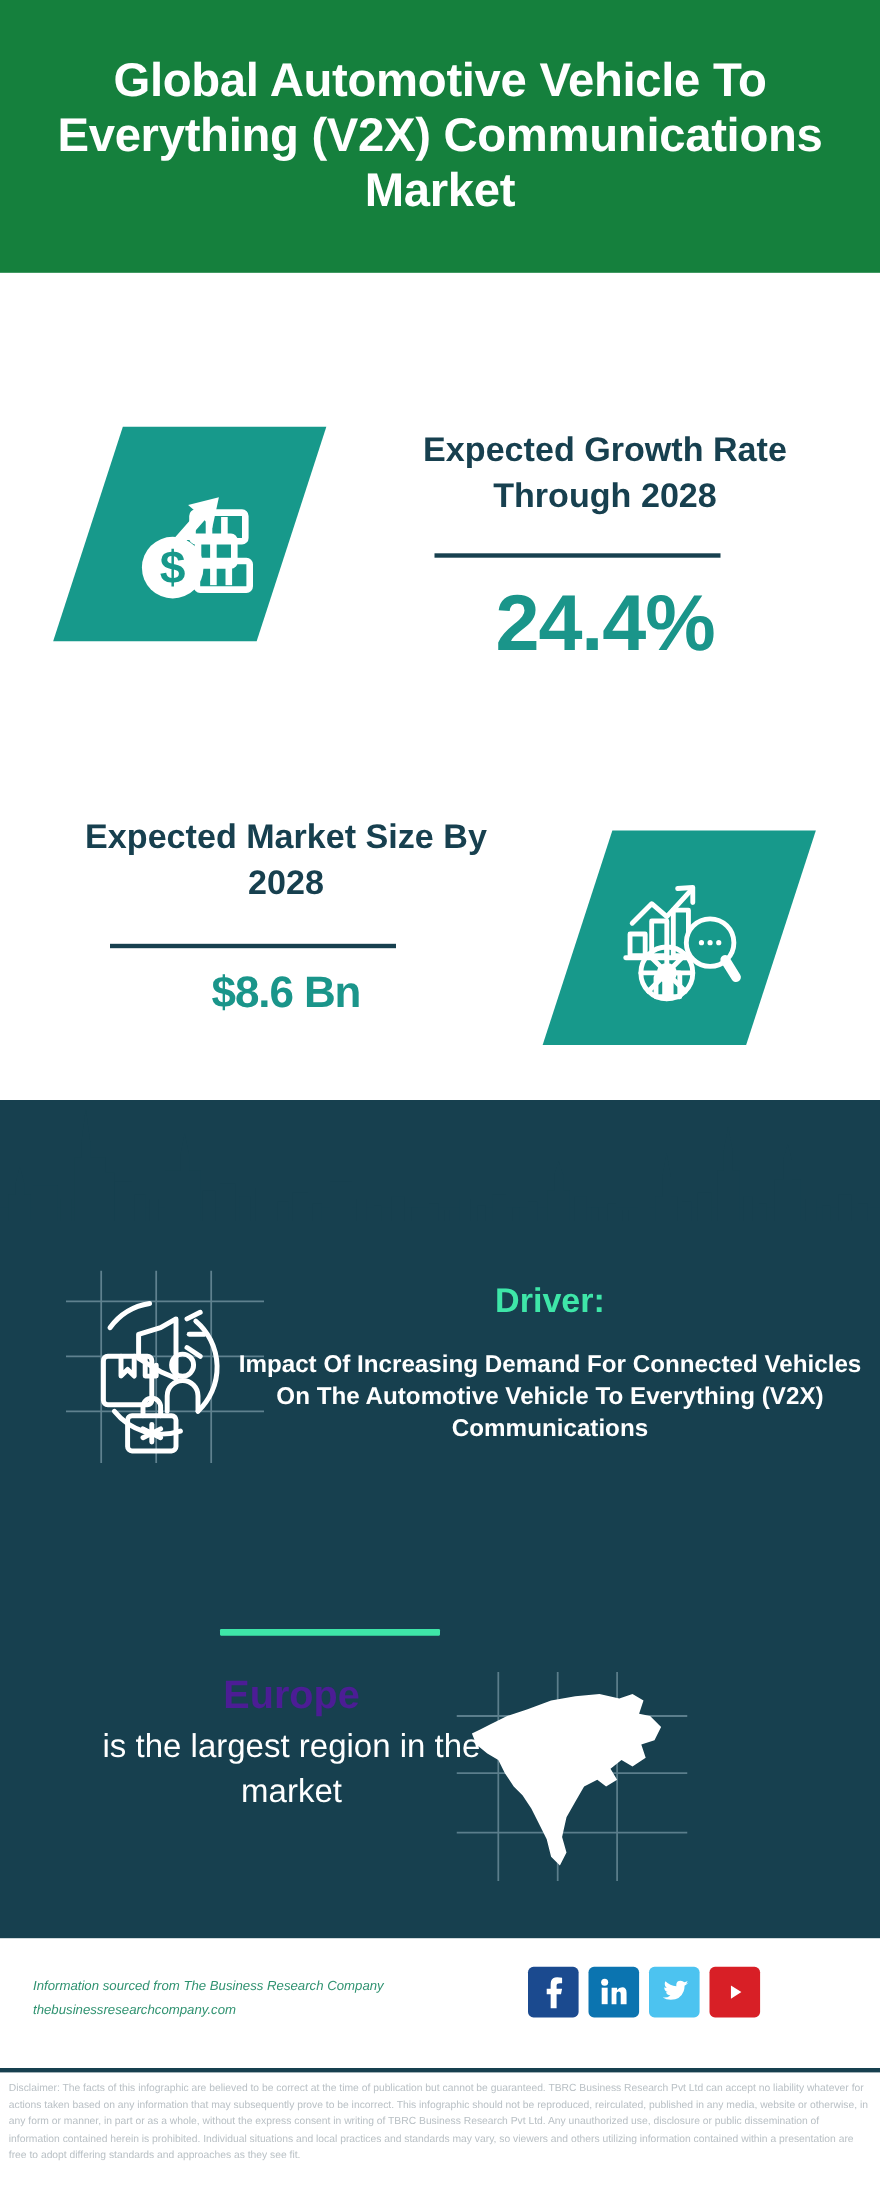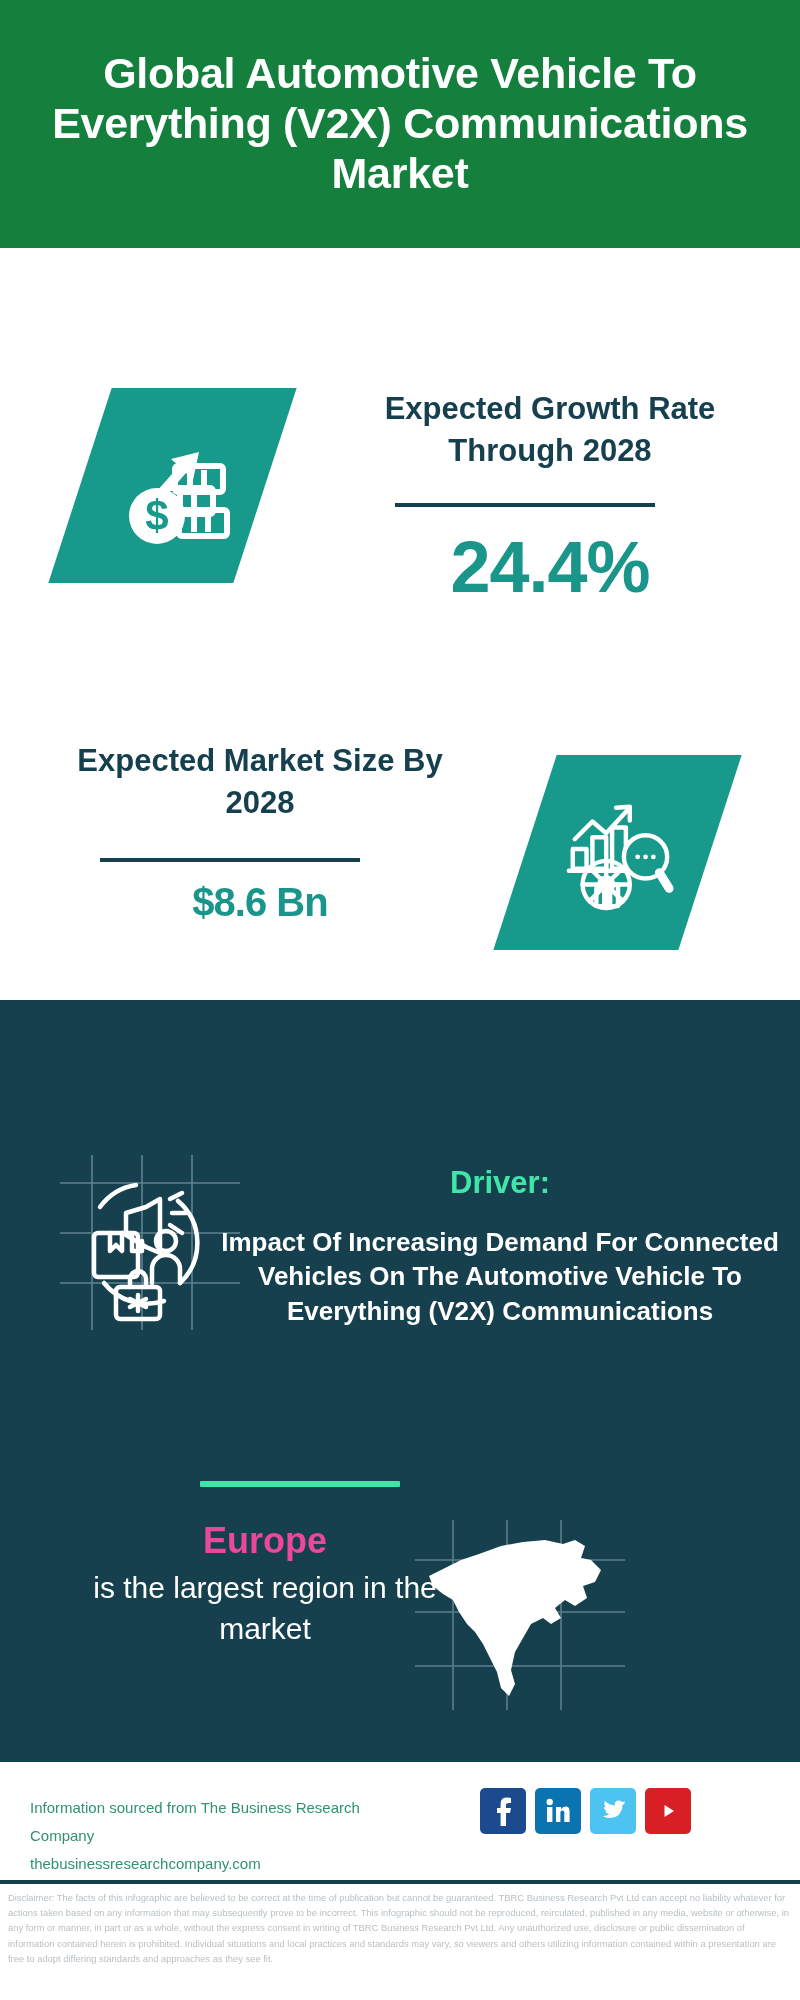--- a/index.html
+++ b/index.html
@@ -83,43 +83,43 @@
   .driver-icon {
     position:absolute; left:60px; top:1155px; width:180px; height:175px;
   }
   .driver-text {
     position:absolute; left:215px; top:1165px; width:570px; text-align:center;
   }
   .driver-label {
     color:#3ee6a8; font-size:31px; font-weight:bold; margin-bottom:24px;
   }
   .driver-body {
-    color:#ffffff; font-size:26px; font-weight:bold; line-height:1.32;
+    color:#ffffff; font-size:22px; font-weight:bold; line-height:1.32;
   }
   .mint-rule {
     position:absolute; left:200px; top:1481px; width:200px; height:6px;
     background:#3ee6a8; border-radius:1px;
   }
   
   .region-text {
     position:absolute; left:60px; top:1520px; width:410px; text-align:center;
   }
-  .region-name { color:#ec4899; font-size:36px; font-weight:bold; }
+  .region-name { color:#4c1d95; font-size:36px; font-weight:bold; }
   .region-sub { color:#ffffff; font-size:30px; line-height:1.35; margin-top:6px; }
   .map-icon {
     position:absolute; left:415px; top:1520px; width:210px; height:190px;
   }
   
   .footer {
     position:absolute; left:0; top:1760px; width:800px; height:122px;
     background:#ffffff; border-top:2px solid #17404f;
   }
   .footer-text {
     position:absolute; left:30px; top:32px; width:360px;
-    color:#2f9270; font-size:15px; line-height:1.85;
+    color:#2f9270; font-size:12px; line-height:1.85;font-style:italic;
   }
   .socials {
     position:absolute; left:480px; top:26px; display:flex; gap:9px;
   }
   .sq { width:46px; height:46px; border-radius:5px;
         display:flex; align-items:center; justify-content:center; }
   .fb { background:#1b4a8f; }
   .li { background:#0b74b0; }
   .tw { background:#4cc3f0; }
   .yt { background:#d81f26; }

